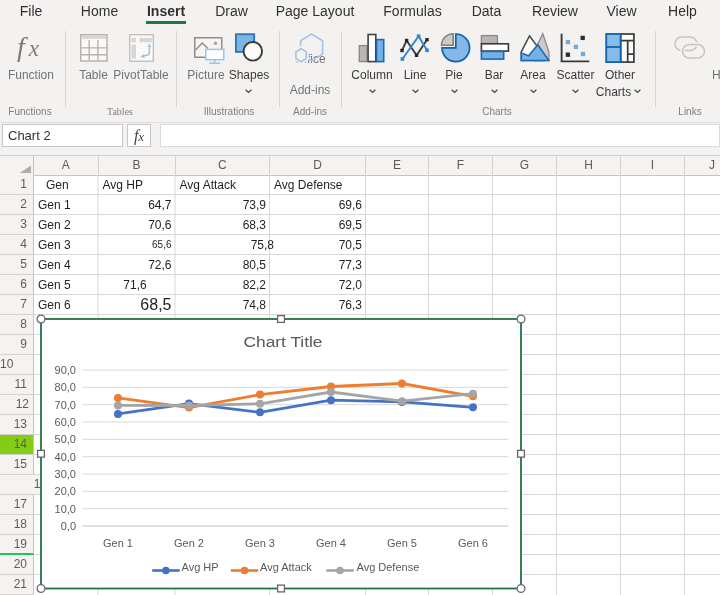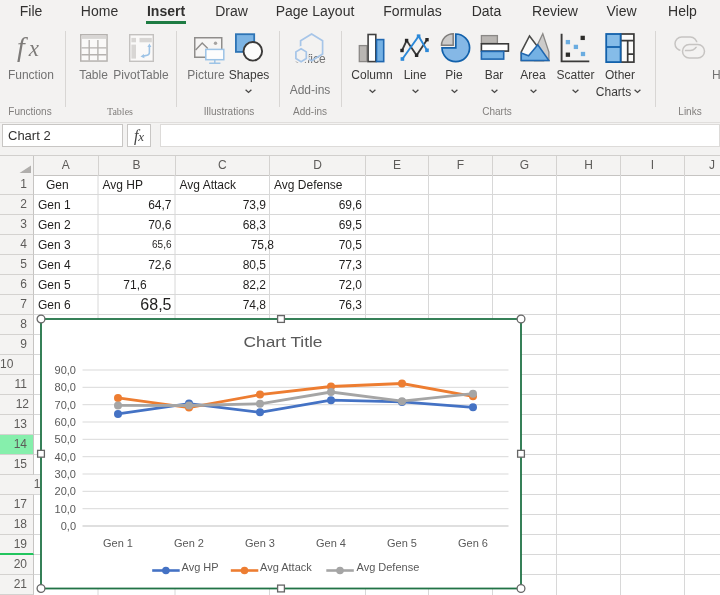--- a/index.html
+++ b/index.html
@@ -186,21 +186,21 @@
 <div class="abs hletter" style="left:0;top:235px;width:34px;height:20px;background:#f4f3f2;border-right:1px solid #c6c4c2;border-bottom:1px solid #d4d2d0;box-sizing:border-box;line-height:19px;text-align:right;padding-right:6px;">4</div>
 <div class="abs hletter" style="left:0;top:255px;width:34px;height:20px;background:#f4f3f2;border-right:1px solid #c6c4c2;border-bottom:1px solid #d4d2d0;box-sizing:border-box;line-height:19px;text-align:right;padding-right:6px;">5</div>
 <div class="abs hletter" style="left:0;top:275px;width:34px;height:20px;background:#f4f3f2;border-right:1px solid #c6c4c2;border-bottom:1px solid #d4d2d0;box-sizing:border-box;line-height:19px;text-align:right;padding-right:6px;">6</div>
 <div class="abs hletter" style="left:0;top:295px;width:34px;height:20px;background:#f4f3f2;border-right:1px solid #c6c4c2;border-bottom:1px solid #d4d2d0;box-sizing:border-box;line-height:19px;text-align:right;padding-right:6px;">7</div>
 <div class="abs hletter" style="left:0;top:315px;width:34px;height:20px;background:#f4f3f2;border-right:1px solid #c6c4c2;border-bottom:1px solid #d4d2d0;box-sizing:border-box;line-height:19px;text-align:right;padding-right:6px;">8</div>
 <div class="abs hletter" style="left:0;top:335px;width:34px;height:20px;background:#f4f3f2;border-right:1px solid #c6c4c2;border-bottom:1px solid #d4d2d0;box-sizing:border-box;line-height:19px;text-align:right;padding-right:6px;">9</div>
 <div class="abs hletter" style="left:0;top:355px;width:34px;height:20px;background:#f4f3f2;border-right:1px solid #c6c4c2;border-bottom:1px solid #d4d2d0;box-sizing:border-box;line-height:19px;text-align:right;padding-right:22px;">10</div>
 <div class="abs hletter" style="left:0;top:375px;width:34px;height:20px;background:#f4f3f2;border-right:1px solid #c6c4c2;border-bottom:1px solid #d4d2d0;box-sizing:border-box;line-height:19px;text-align:right;padding-right:6px;">11</div>
 <div class="abs hletter" style="left:0;top:395px;width:34px;height:20px;background:#f4f3f2;border-right:1px solid #c6c4c2;border-bottom:1px solid #d4d2d0;box-sizing:border-box;line-height:19px;text-align:right;padding-right:4px;">12</div>
 <div class="abs hletter" style="left:0;top:415px;width:34px;height:20px;background:#f4f3f2;border-right:1px solid #c6c4c2;border-bottom:1px solid #d4d2d0;box-sizing:border-box;line-height:19px;text-align:right;padding-right:6px;">13</div>
-<div class="abs hletter" style="left:0;top:435px;width:34px;height:20px;background:#86efac;border-right:1px solid #c6c4c2;border-bottom:1px solid #d4d2d0;box-sizing:border-box;line-height:19px;text-align:right;padding-right:6px;">14</div>
+<div class="abs hletter" style="left:0;top:435px;width:34px;height:20px;background:#84cc16;border-right:1px solid #c6c4c2;border-bottom:1px solid #d4d2d0;box-sizing:border-box;line-height:19px;text-align:right;padding-right:6px;">14</div>
 <div class="abs hletter" style="left:0;top:455px;width:34px;height:20px;background:#f4f3f2;border-right:1px solid #c6c4c2;border-bottom:1px solid #d4d2d0;box-sizing:border-box;line-height:19px;text-align:right;padding-right:6px;">15</div>
 <div class="abs hletter" style="left:0;top:475px;width:54px;height:20px;background:#f4f3f2;border-right:1px solid #c6c4c2;border-bottom:1px solid #d4d2d0;box-sizing:border-box;line-height:19px;text-align:right;padding-right:6px;">16</div>
 <div class="abs hletter" style="left:0;top:495px;width:34px;height:20px;background:#f4f3f2;border-right:1px solid #c6c4c2;border-bottom:1px solid #d4d2d0;box-sizing:border-box;line-height:19px;text-align:right;padding-right:6px;">17</div>
 <div class="abs hletter" style="left:0;top:515px;width:34px;height:20px;background:#f4f3f2;border-right:1px solid #c6c4c2;border-bottom:1px solid #d4d2d0;box-sizing:border-box;line-height:19px;text-align:right;padding-right:6px;">18</div>
 <div class="abs hletter" style="left:0;top:535px;width:34px;height:20px;background:#f4f3f2;border-right:1px solid #c6c4c2;border-bottom:2px solid #22c55e;box-sizing:border-box;line-height:19px;text-align:right;padding-right:6px;">19</div>
 <div class="abs hletter" style="left:0;top:555px;width:34px;height:20px;background:#f4f3f2;border-right:1px solid #c6c4c2;border-bottom:1px solid #d4d2d0;box-sizing:border-box;line-height:19px;text-align:right;padding-right:6px;">20</div>
 <div class="abs hletter" style="left:0;top:575px;width:34px;height:20px;background:#f4f3f2;border-right:1px solid #c6c4c2;border-bottom:1px solid #d4d2d0;box-sizing:border-box;line-height:19px;text-align:right;padding-right:6px;">21</div>
 <svg class="abs" style="left:34px;top:175px" width="686" height="420" viewBox="0 0 686 420">
     <line x1="64.0" y1="0" x2="64.0" y2="420" stroke="#d8d8d8" stroke-width="1"></line>
     <line x1="141.0" y1="0" x2="141.0" y2="420" stroke="#d8d8d8" stroke-width="1"></line>

